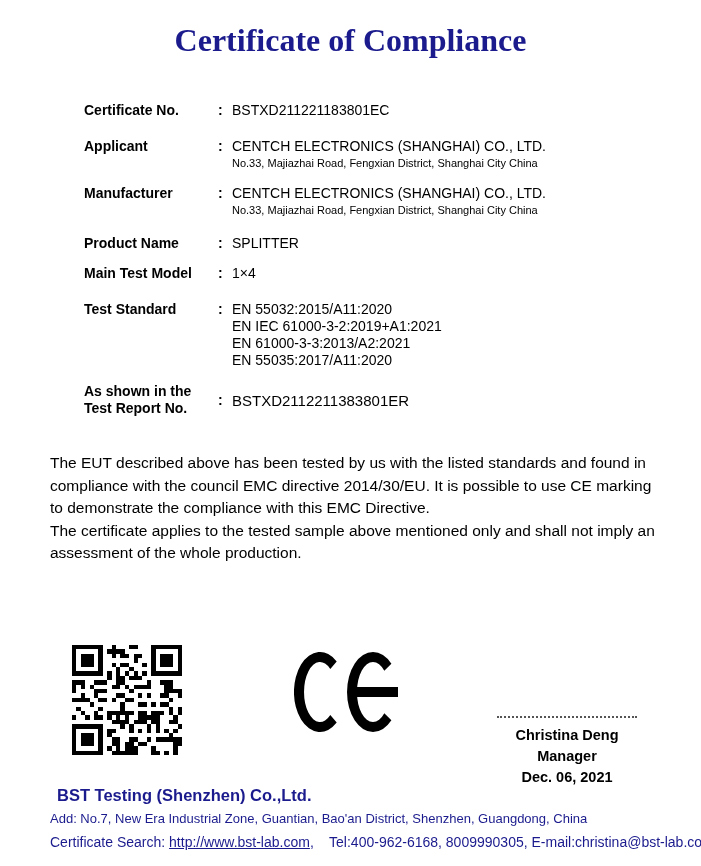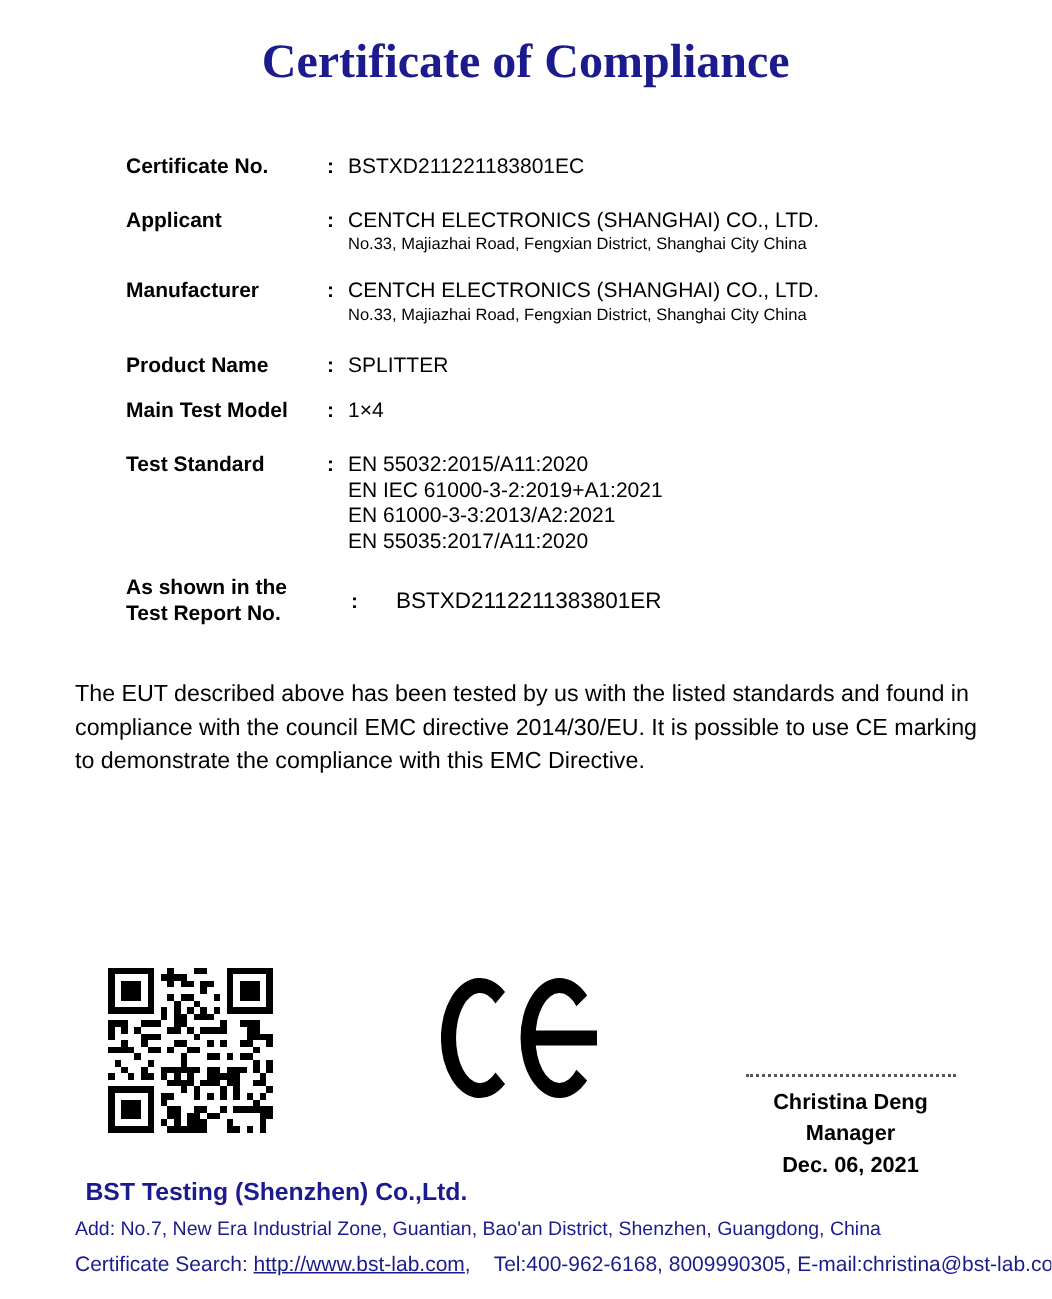--- a/index.html
+++ b/index.html
@@ -5,21 +5,21 @@
   html,body{margin:0;padding:0;background:#fff;}
   .page{position:relative;width:701px;height:866px;background:#ffffff;overflow:hidden;
         font-family:"Liberation Sans",sans-serif;color:#000;}
 
   .title{position:absolute;top:22px;left:0;width:100%;text-align:center;
          font-family:"Liberation Serif",serif;font-weight:bold;font-size:32px;
          color:#1b1b8e;}
 
   .fields{position:absolute;left:84px;top:102px;width:580px;font-size:14px;line-height:17px;}
   .row{display:flex;align-items:flex-start;}
-  .row.center{align-items:center;gap:16px;}
+  .row.center{align-items:center;}
   .lbl{width:134px;font-weight:bold;flex:0 0 134px;}
   .colon{width:14px;flex:0 0 14px;font-weight:bold;}
   .val{flex:1;}
   .b{font-weight:normal;}
   .addr{font-weight:normal;font-size:11px;}
   .mb19{margin-bottom:19px;} .mb13{margin-bottom:13px;} .mb16{margin-bottom:16px;} .mb14{margin-bottom:14px;}
 
   .statement{position:absolute;left:50px;top:452px;width:616px;font-size:15.5px;line-height:22.5px;}
 
   .qr{position:absolute;left:72px;top:644px;width:110px;height:112px;}
@@ -95,20 +95,21 @@
     <div class="row center">
       <div class="lbl">As shown in the Test Report No.</div>
       <div class="colon">:</div>
       <div class="val b" style="font-size:15px;">BSTXD2112211383801ER</div>
     </div>
 
   </div>
 
   <div class="statement">
     <div>The EUT described above has been tested by us with the listed standards and found in compliance with the council EMC directive 2014/30/EU. It is possible to use CE marking to demonstrate the compliance with this EMC Directive.</div>
+    <div>The certificate applies to the tested sample above mentioned only and shall not imply an assessment of the whole production.</div>
   </div>
 
   <div class="qr">
     <svg id="qr-svg" viewBox="0 0 25 25" shape-rendering="crispEdges" fill="#000">
         <rect x="0" y="0" width="1" height="1"></rect>
         <rect x="1" y="0" width="1" height="1"></rect>
         <rect x="2" y="0" width="1" height="1"></rect>
         <rect x="3" y="0" width="1" height="1"></rect>
         <rect x="4" y="0" width="1" height="1"></rect>
         <rect x="5" y="0" width="1" height="1"></rect>

